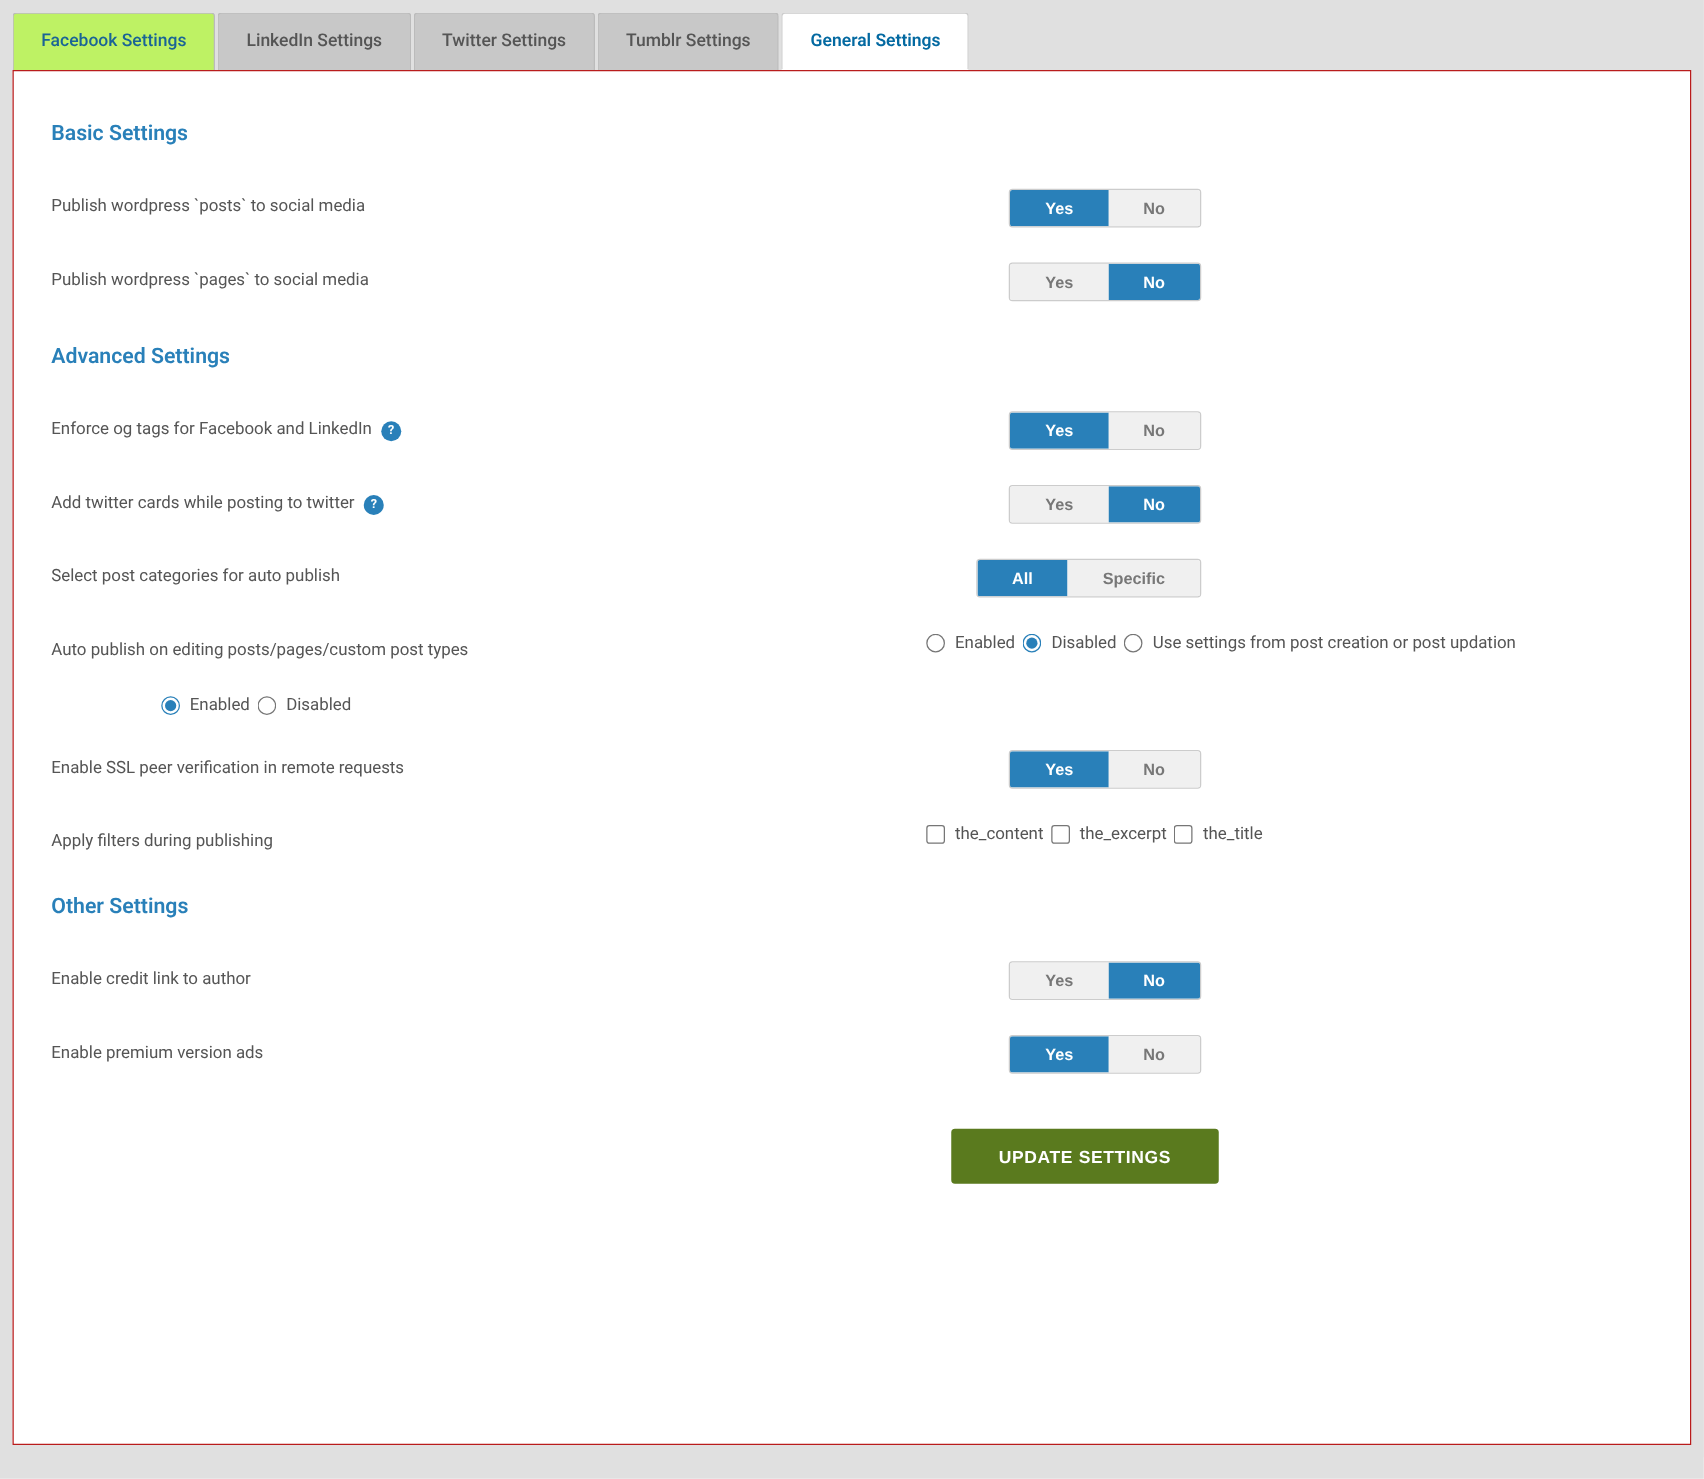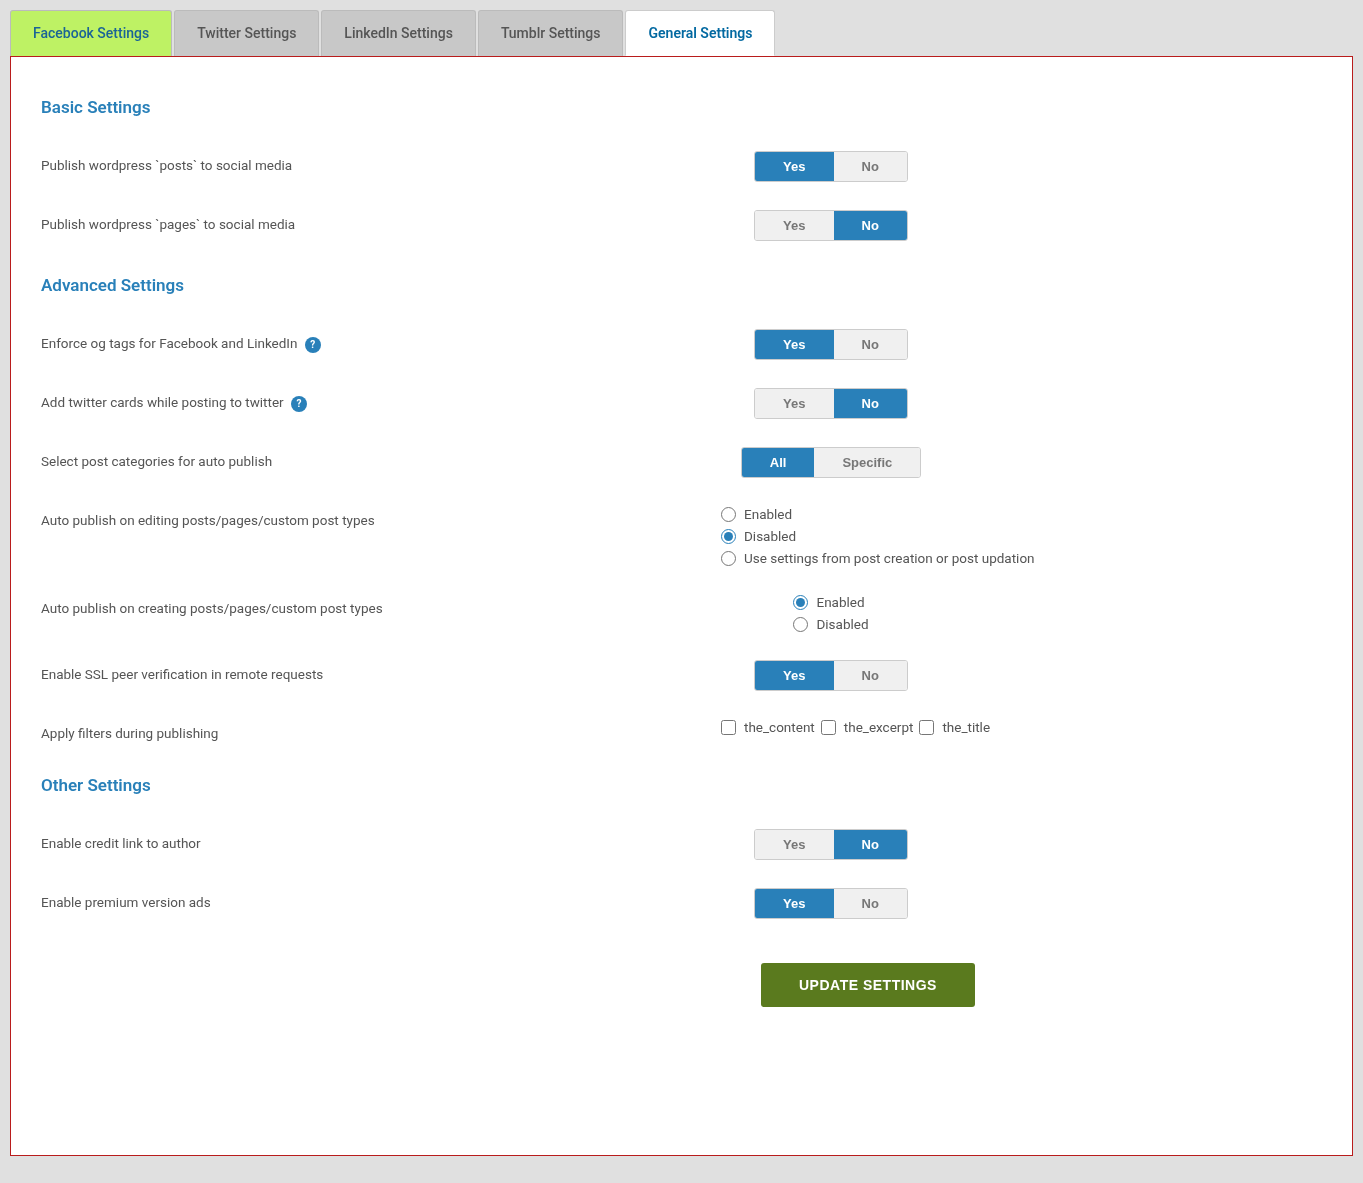--- a/index.html
+++ b/index.html
@@ -65,22 +65,23 @@
     .setting-label {
       flex: 1;
       color: #555;
       font-size: 13.5px;
       padding-top: 6px;
       max-width: 680px;
     }
     .setting-control {
       display: flex;
       flex-direction: column;
-      align-items: center;
+      align-items: flex-end;
       min-width: 220px;
+      margin-left: 20px;
     }
     .toggle-group {
       display: flex;
       border: 1px solid #ccc;
       border-radius: 3px;
       overflow: hidden;
     }
     .toggle-btn {
       padding: 7px 28px;
       font-size: 13px;
@@ -101,21 +102,21 @@
     .toggle-btn.active-all {
       background: #2980b9;
       color: #fff;
     }
     .toggle-btn.inactive {
       background: #f0f0f0;
       color: #777;
     }
     .radio-group {
       display: flex;
-      flex-direction: column;
+      flex-direction: row;
       gap: 6px;
     }
     .radio-item {
       display: flex;
       align-items: center;
       gap: 8px;
       font-size: 13.5px;
       color: #555;
     }
     .radio-item input[type="radio"] {
@@ -169,22 +170,22 @@
       margin-top: 30px;
       margin-left: 720px;
     }
   </style>
 </head>
 <body>
 
 <div class="page-wrapper">
   <div class="tabs-bar">
     <div class="tab">Facebook Settings</div>
+    <div class="tab">LinkedIn Settings</div>
     <div class="tab">Twitter Settings</div>
-    <div class="tab">LinkedIn Settings</div>
     <div class="tab">Tumblr Settings</div>
     <div class="tab active">General Settings</div>
   </div>
 
   <div class="content-panel">
 
     <div class="section-title">Basic Settings</div>
 
     <div class="setting-row">
       <div class="setting-label">Publish wordpress `posts` to social media</div>
@@ -260,21 +261,20 @@
           </label>
           <label class="radio-item">
             <input type="radio" name="auto-edit" style="">
             <span>Use settings from post creation or post updation</span>
           </label>
         </div>
       </div>
     </div>
 
     <div class="setting-row">
-      <div class="setting-label">Auto publish on creating posts/pages/custom post types</div>
       <div class="setting-control">
         <div class="radio-group">
           <label class="radio-item">
             <input type="radio" name="auto-create" checked="" style="">
             <span>Enabled</span>
           </label>
           <label class="radio-item">
             <input type="radio" name="auto-create" style="">
             <span>Disabled</span>
           </label>

